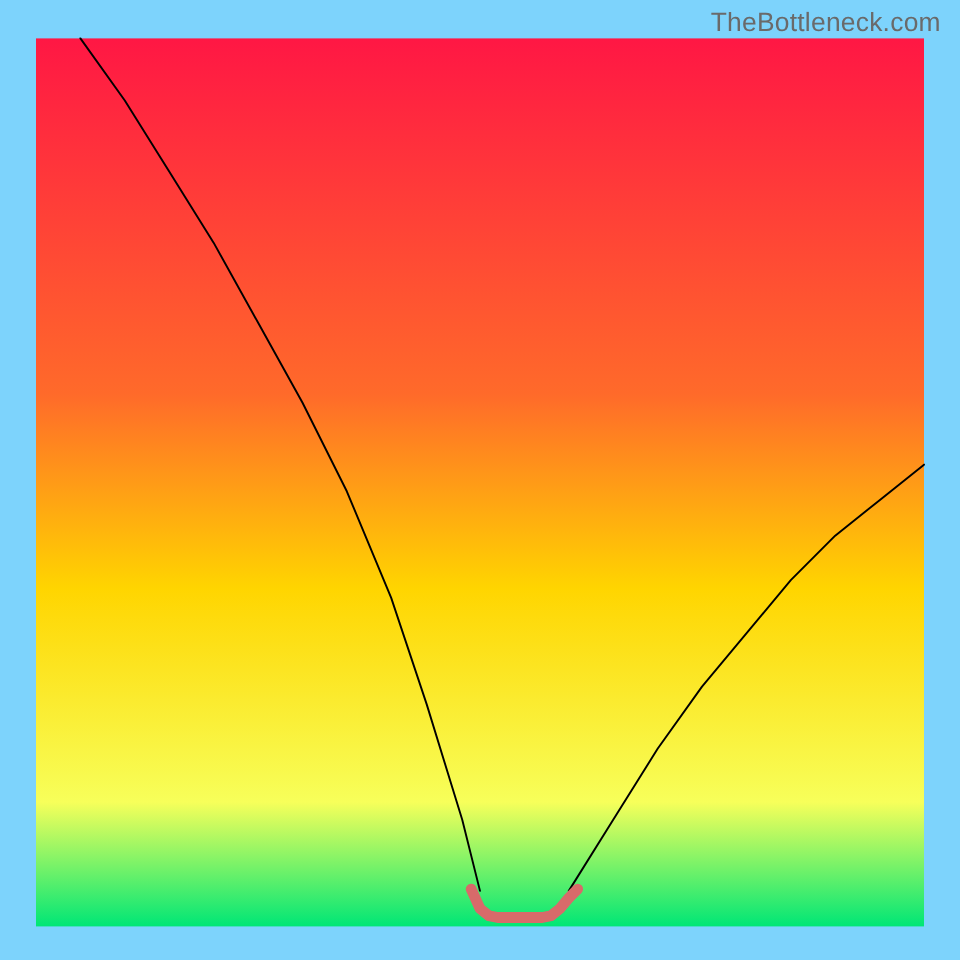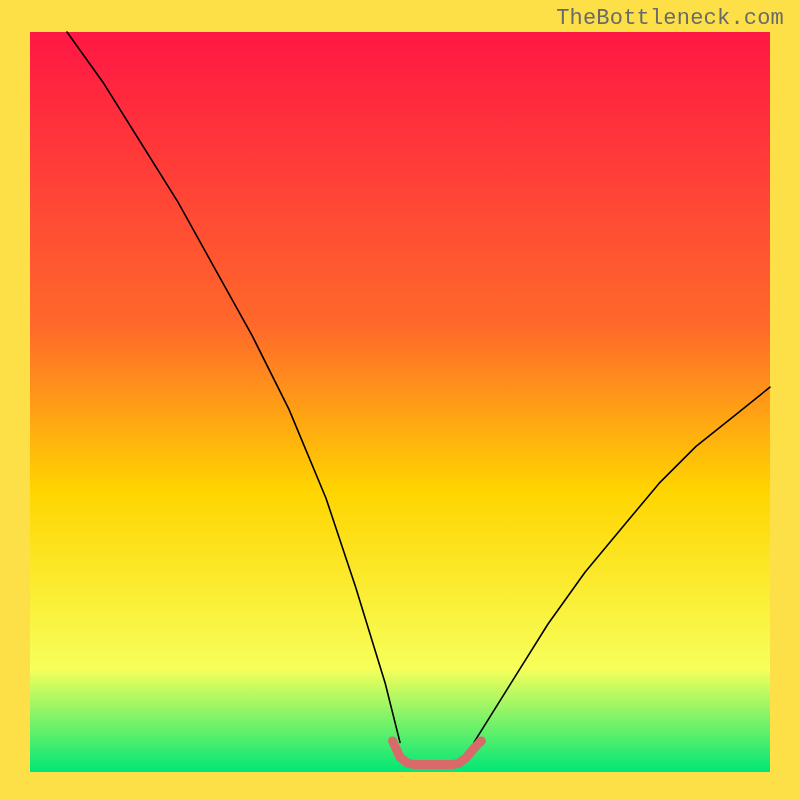--- a/index.html
+++ b/index.html
@@ -8,22 +8,21 @@
     background: #000;
     width: 800px;
     height: 800px;
     overflow: hidden;
     font-family: Arial, sans-serif;
   }
   .container {
     position: relative;
     width: 800px;
     height: 800px;
-    background: #fde047;
-    font-family: Liberation Mono, monospace;
+    background: #7dd3fc;
   }
   .watermark {
     position: absolute;
     top: 6px;
     right: 16px;
     color: #6a6a6a;
     font-size: 22px;
     font-weight: 500;
     z-index: 10;
     letter-spacing: 0.2px;

